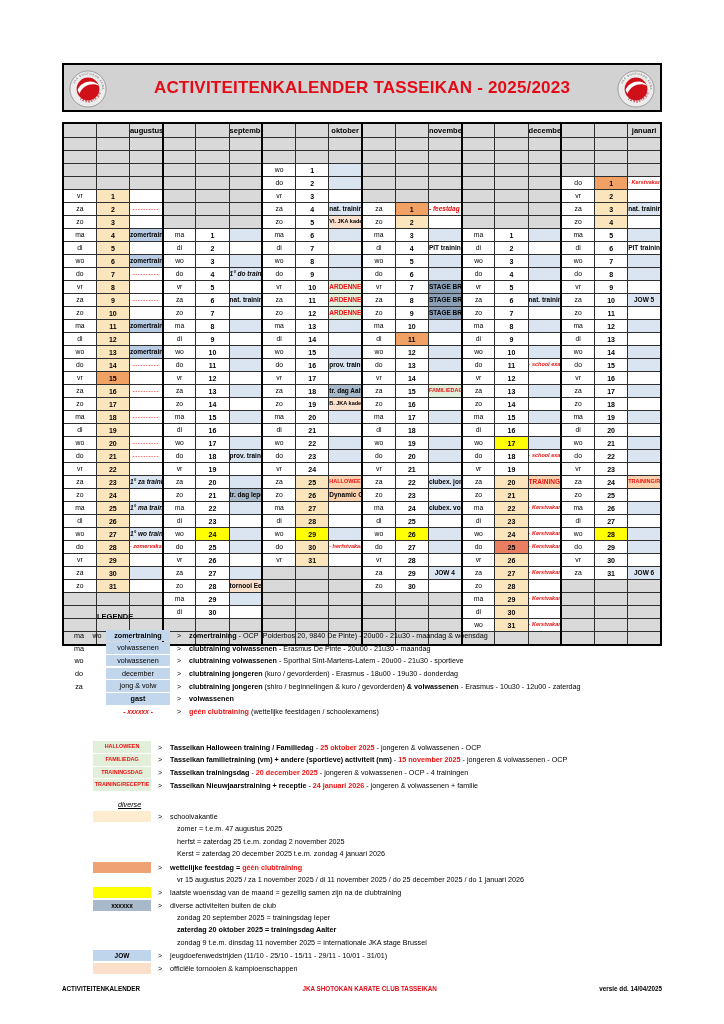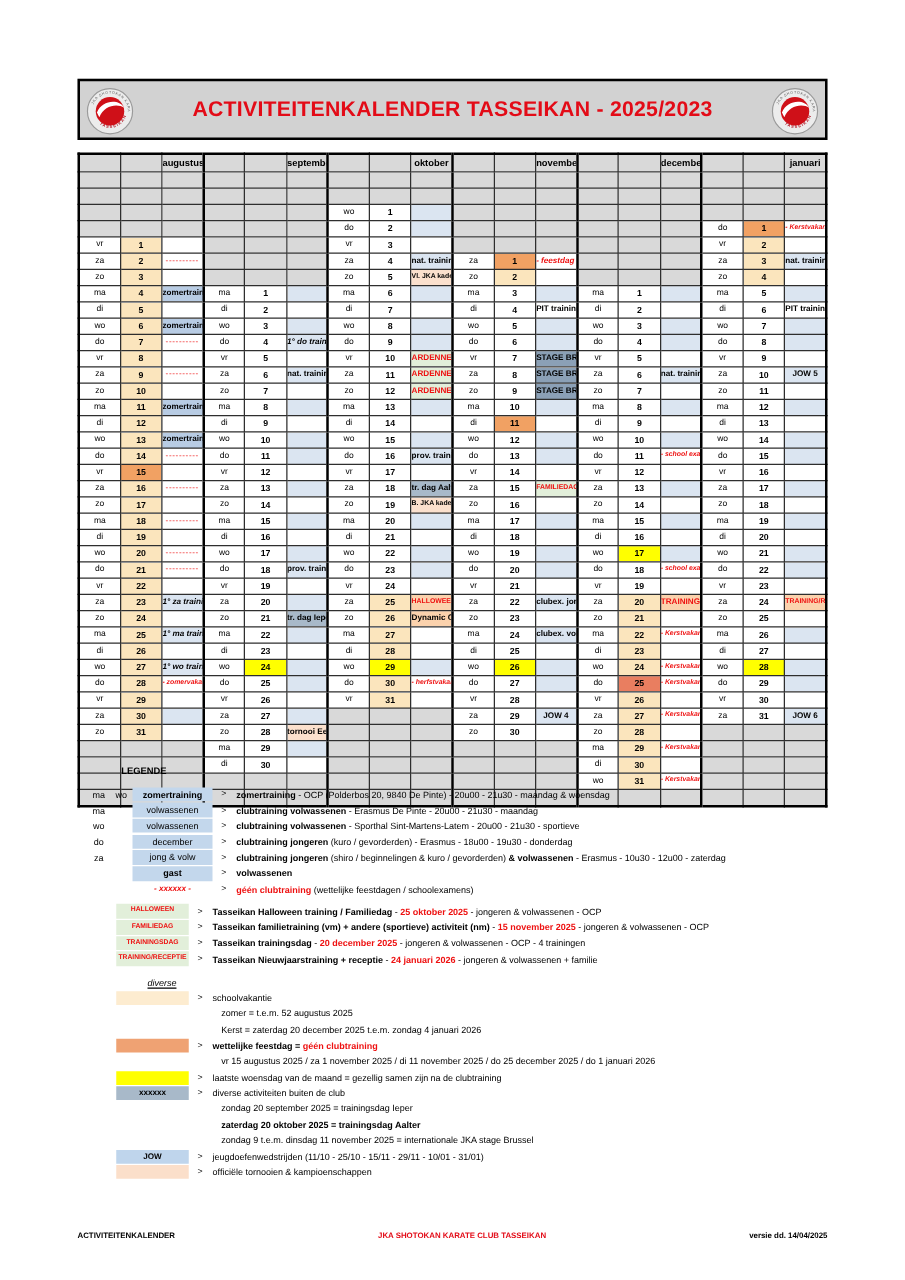--- a/index.html
+++ b/index.html
@@ -38,21 +38,21 @@
   .lrow{display:flex;align-items:center;height:12.7px;}
   .pre{width:18px;text-align:center;}
   .preblock{display:flex;margin-left:8px;}
   .tagbox{width:64px;text-align:center;height:11.5px;line-height:11.5px;overflow:hidden;}
   .tagblue{background:#c3d7ec;}
   .taggreen{background:#e2efda;color:#ee1111;font-weight:bold;font-size:5.4px;}
   .tagred{color:#ee1111;font-weight:bold;font-style:italic;font-size:6.5px;}
   .arrow{margin-left:7px;font-size:7px;}
   .ldesc{margin-left:8px;white-space:nowrap;}
   #block2 .tagbox,#block3 .tagbox{margin-left:31px;width:58px;}
-  #block2{margin-top:5px;} 
+  #block2{margin-top:23px;} 
   #divhead{margin:8px 0 2px 56px;font-weight:normal;font-style:italic;text-decoration:underline;}
   .sub{margin-left:115px;height:12.6px;line-height:12.6px;white-space:nowrap;}
   .sw{display:inline-block;width:58px;height:11px;margin-left:31px;text-align:center;
       line-height:11px;font-weight:bold;font-size:6.5px;}
   .sw-cream{background:#fdecd0;} .sw-orange{background:#efa273;} .sw-yellow{background:#ffff00;}
   .sw-grayblue{background:#a8b9c9;} .sw-lightblue{background:#bfd5ec;} .sw-peach{background:#fbdfca;}
   
   #footer{position:absolute;left:62px;top:985px;width:600px;display:flex;
           justify-content:space-between;font-size:6.3px;font-weight:bold;}
   #footer .mid{color:#e30b17;}
@@ -980,21 +980,22 @@
           <span class="ldesc"><span class="tb">Tasseikan Nieuwjaarstraining + receptie</span><span class=""> - </span><span class="tr">24 januari 2026</span><span class=""> - jongeren &amp; volwassenen + familie</span></span>
         </div>
       </div>
     <div id="divhead">diverse</div>
     <div id="block3">
         <div class="lrow">
           <span class="sw sw-cream"></span>
           <span class="arrow">&gt;</span>
           <span class="ldesc"><span class="">schoolvakantie</span></span>
         </div>
-        <div class="sub ">zomer = t.e.m. 52 augustus 2025</div>
+        <div class="sub ">zomer = t.e.m. 47 augustus 2025</div>
+        <div class="sub ">herfst = zaterdag 25 t.e.m. zondag 2 november 2025</div>
         <div class="sub ">Kerst = zaterdag 20 december 2025 t.e.m. zondag 4 januari 2026</div>
         <div class="lrow">
           <span class="sw sw-orange"></span>
           <span class="arrow">&gt;</span>
           <span class="ldesc"><span class="tb">wettelijke feestdag = </span><span class="tr">géén clubtraining</span></span>
         </div>
         <div class="sub ">vr 15 augustus 2025 / za 1 november 2025 / di 11 november 2025 / do 25 december 2025 / do 1 januari 2026</div>
         <div class="lrow">
           <span class="sw sw-yellow"></span>
           <span class="arrow">&gt;</span>

